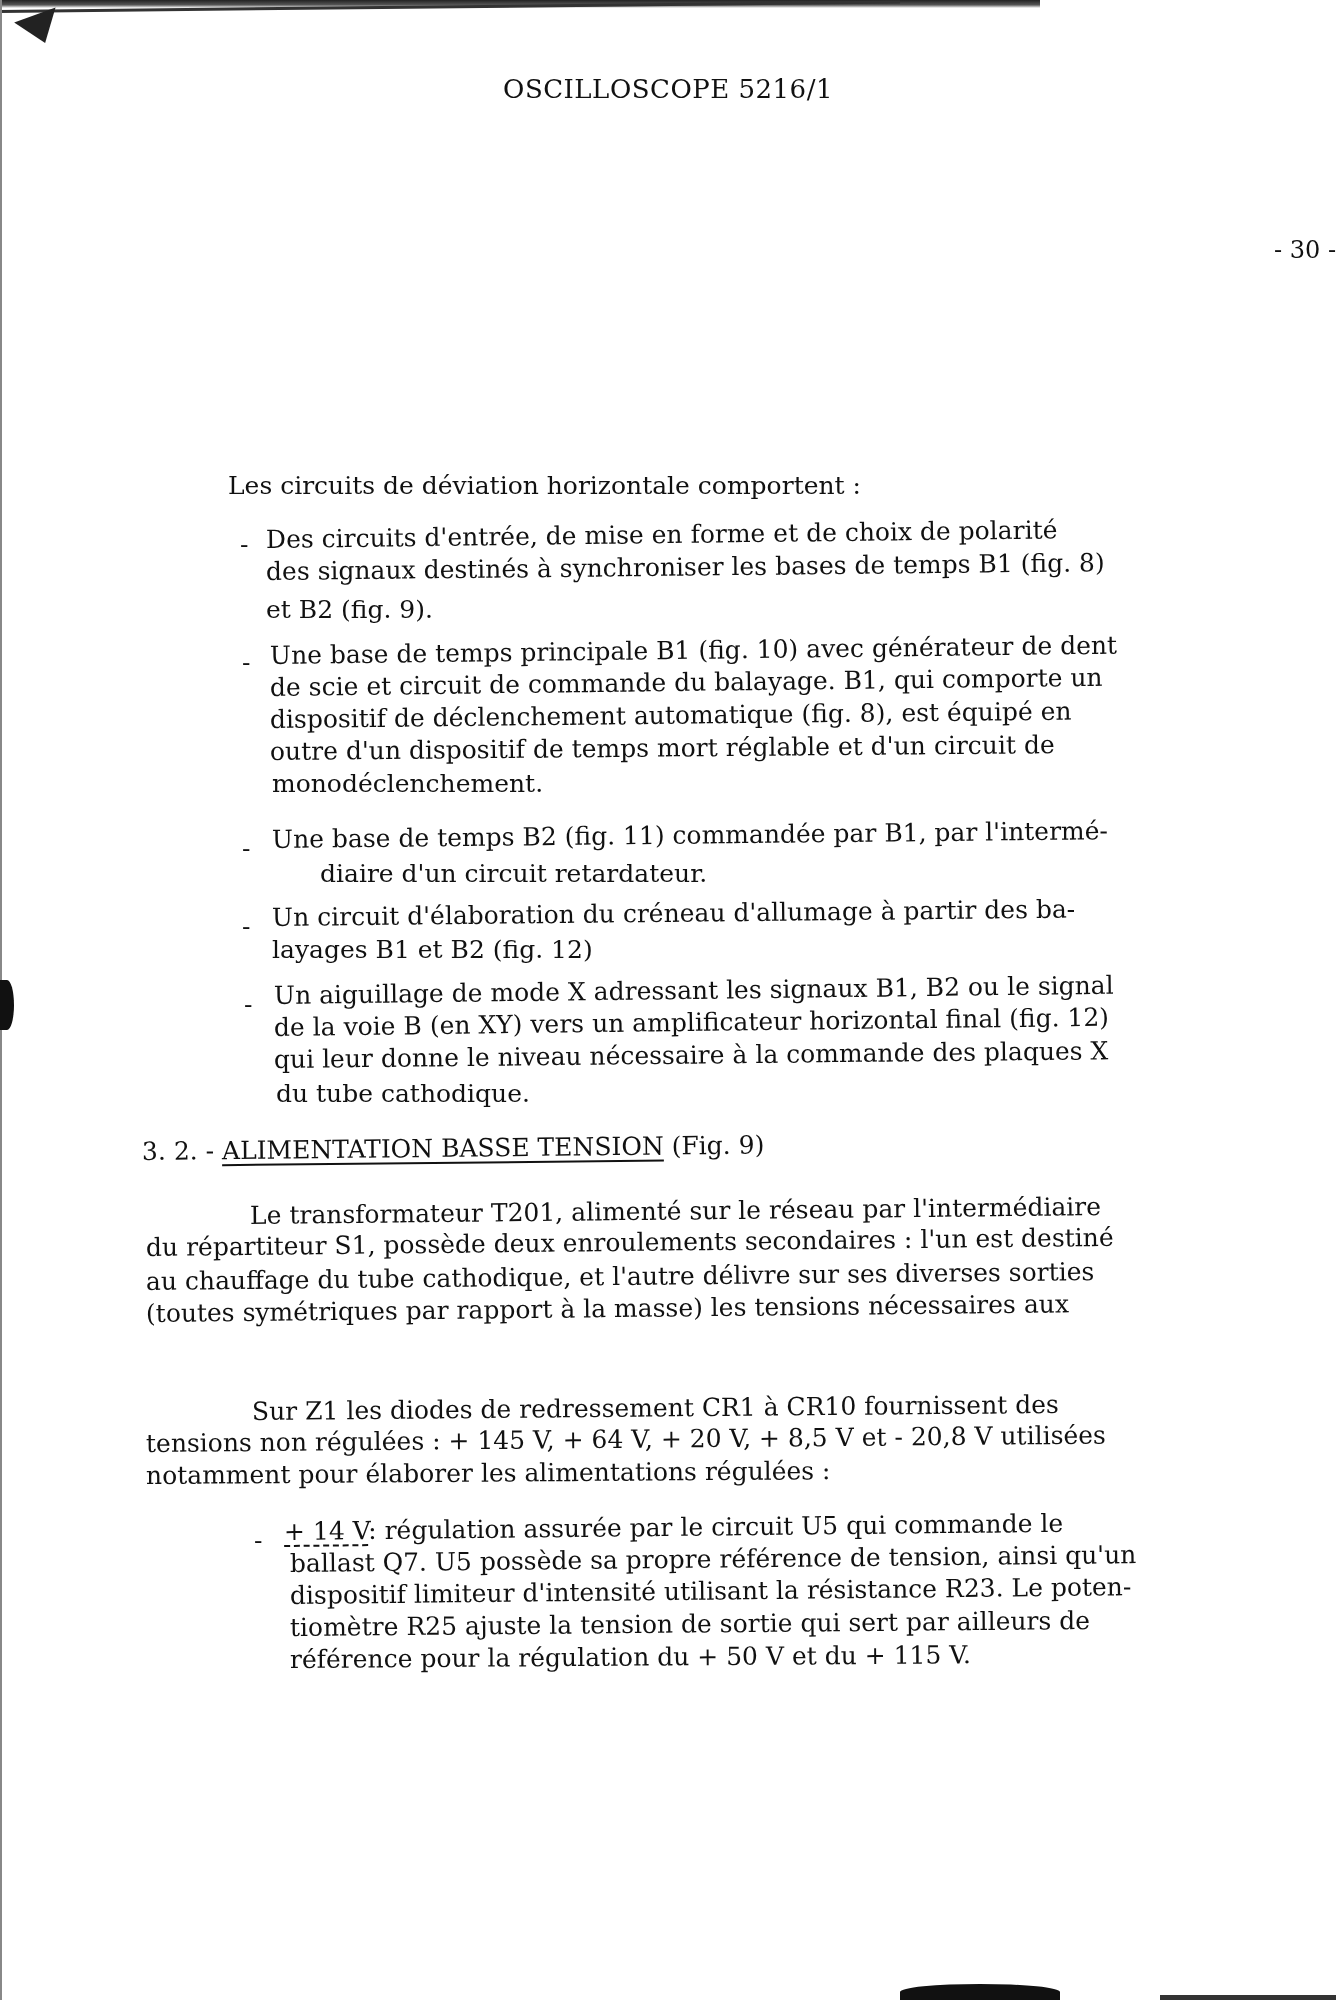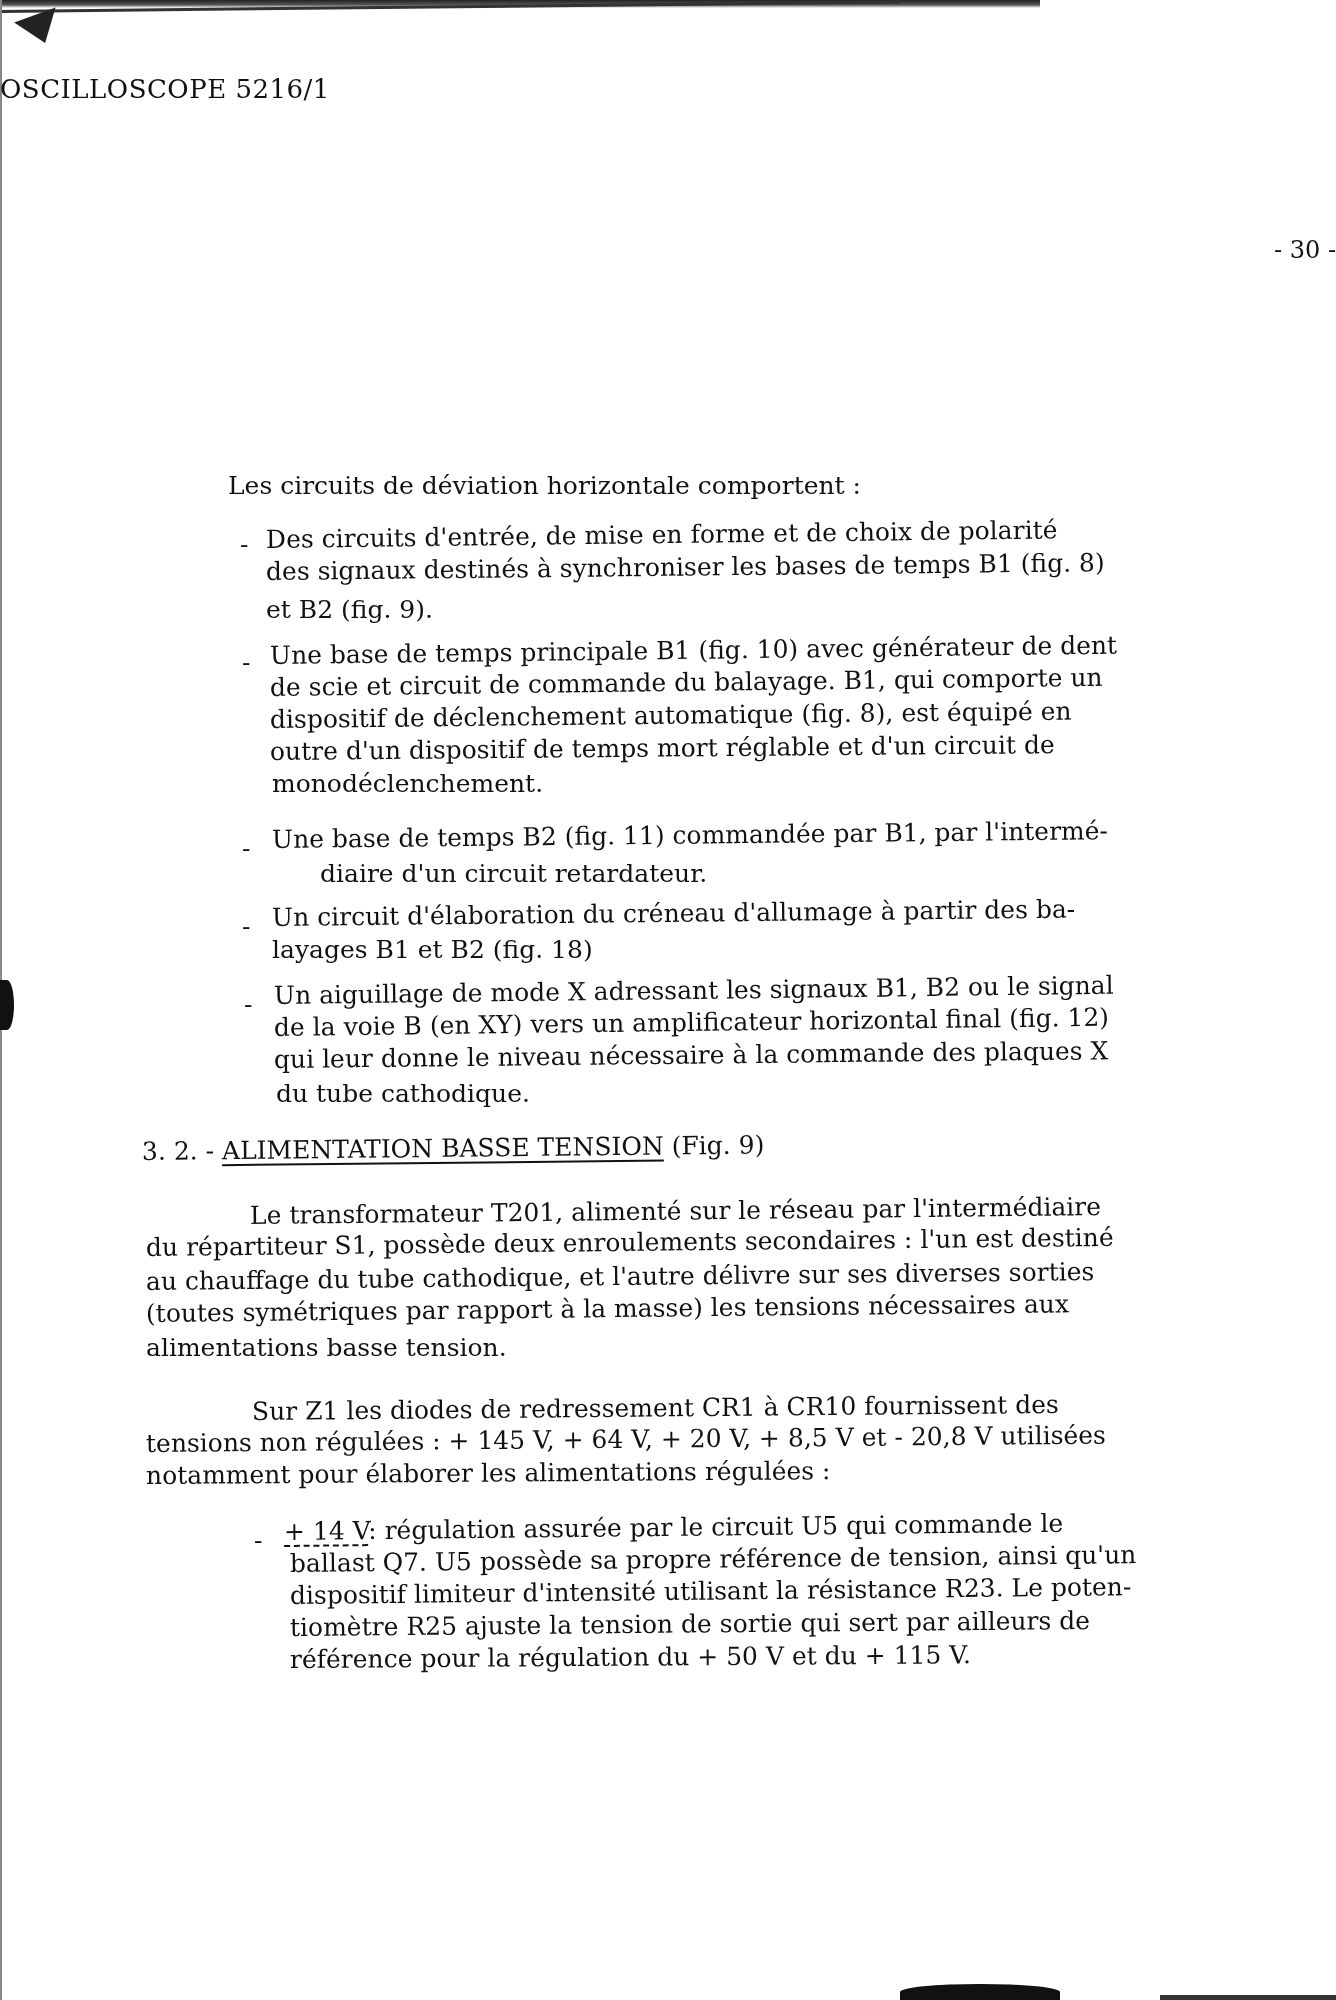--- a/index.html
+++ b/index.html
@@ -7,21 +7,21 @@
          font-family: "DejaVu Serif", "Liberation Serif", serif; color: #111; }
   .page { position: absolute; left: 0; top: 0; width: 1336px; height: 2000px; background: #fff; }
   .scan-top { position: absolute; left: 0; top: 0; width: 1040px; height: 8px; background: linear-gradient(#222, #555 60%, transparent); }
   .scan-top2 { position: absolute; left: 0; top: 10px; width: 900px; height: 3px; background: #333; transform: rotate(-0.6deg); transform-origin: left; }
   .scan-corner { position: absolute; left: 18px; top: 14px; width: 0; height: 0; border-left: 22px solid transparent; border-right: 22px solid transparent; border-top: 30px solid #222; transform: rotate(-20deg); }
   .scan-left { position: absolute; left: 0; top: 0; width: 2px; height: 2000px; background: #888; }
   .scan-leftmark { position: absolute; left: 0; top: 980px; width: 14px; height: 50px; background: #111; border-radius: 0 60% 60% 0; }
   .scan-bottom { position: absolute; left: 900px; top: 1984px; width: 160px; height: 16px; background: #111; border-radius: 50% 50% 0 0; }
   .scan-bottom2 { position: absolute; left: 1160px; top: 1995px; width: 176px; height: 5px; background: #333; }
 
-  .header { position: absolute; top: 74px; left: 0; width: 1336px; 
+  .header { position: absolute; top: 74px; left: 0; width: 1336px; text-align: center;
             font-size: 26px; letter-spacing: 0.5px; }
   .pageno { position: absolute; top: 236px; left: 0; width: 1336px; text-align: right; font-size: 24px; }
 
   .t { position: absolute; font-size: 25px; line-height: 32px; white-space: nowrap; }
   .u { text-decoration: underline; text-underline-offset: 5px; text-decoration-thickness: 2px; }
   .lbl { position: absolute; font-size: 25px; }
 </style>
 </head>
 <body>
 
@@ -50,39 +50,38 @@
   <div class="t" style="left:270px; top:704px; transform:rotate(-0.6deg); transform-origin:left;">dispositif de déclenchement automatique (fig. 8), est équipé en</div>
   <div class="t" style="left:270px; top:736px; transform:rotate(-0.5deg); transform-origin:left;">outre d'un dispositif de temps mort réglable et d'un circuit de</div>
   <div class="t" style="left:272px; top:768px;">monodéclenchement.</div>
 
   <div class="lbl" style="left:242px; top:834px;">-</div>
   <div class="t" style="left:272px; top:824px; transform:rotate(-0.6deg); transform-origin:left;">Une base de temps B2 (fig. 11) commandée par B1, par l'intermé-</div>
   <div class="t" style="left:272px; top:858px;margin-left:48px;">diaire d'un circuit retardateur.</div>
 
   <div class="lbl" style="left:242px; top:912px;">-</div>
   <div class="t" style="left:272px; top:902px; transform:rotate(-0.6deg); transform-origin:left;">Un circuit d'élaboration du créneau  d'allumage à partir des ba-</div>
-  <div class="t" style="left:272px; top:934px;">layages B1 et B2 (fig. 18)</div>
+  <div class="t" style="left:272px; top:934px;">layages B1 et B2 (fig. 12)</div>
 
   <div class="lbl" style="left:244px; top:990px;">-</div>
   <div class="t" style="left:274px; top:980px; transform:rotate(-0.7deg); transform-origin:left;">Un aiguillage de mode X adressant les signaux B1,  B2 ou le signal</div>
   <div class="t" style="left:274px; top:1012px; transform:rotate(-0.7deg); transform-origin:left;">de la voie B (en XY) vers un amplificateur horizontal final (fig. 12)</div>
   <div class="t" style="left:274px; top:1044px; transform:rotate(-0.6deg); transform-origin:left;">qui leur donne le niveau nécessaire à la commande des plaques X</div>
   <div class="t" style="left:276px; top:1078px;">du tube cathodique.</div>
 
   <div class="t" style="left:142px; top:1136px; transform:rotate(-0.6deg); transform-origin:left;">
     <span>3. 2. -</span>
     <span class="u">ALIMENTATION BASSE TENSION</span>
     <span>(Fig. 9)</span>
   </div>
 
   <div class="t" style="left:250px; top:1200px; transform:rotate(-0.6deg); transform-origin:left;">Le transformateur T201, alimenté sur le réseau par l'intermédiaire</div>
   <div class="t" style="left:146px; top:1232px; transform:rotate(-0.6deg); transform-origin:left;">du répartiteur S1, possède deux enroulements secondaires : l'un est destiné</div>
   <div class="t" style="left:146px; top:1266px; transform:rotate(-0.6deg); transform-origin:left;">au chauffage du tube cathodique, et l'autre délivre sur ses diverses sorties</div>
   <div class="t" style="left:146px; top:1298px; transform:rotate(-0.6deg); transform-origin:left;">(toutes symétriques par rapport à la masse) les tensions nécessaires aux</div>
-  <div class="t" style="left:146px; top:1332px;">alimentations basse tension.</div>
 
   <div class="t" style="left:252px; top:1396px; transform:rotate(-0.5deg); transform-origin:left;">Sur Z1 les diodes de redressement CR1  à CR10  fournissent des</div>
   <div class="t" style="left:146px; top:1428px; transform:rotate(-0.5deg); transform-origin:left;">tensions non régulées : + 145 V, + 64 V, + 20 V, + 8,5 V et - 20,8 V utilisées</div>
   <div class="t" style="left:146px; top:1460px; transform:rotate(-0.4deg); transform-origin:left;">notamment pour élaborer les alimentations régulées :</div>
 
   <div class="lbl" style="left:254px; top:1526px;">-</div>
   <div class="t" style="left:284px; top:1516px; transform:rotate(-0.6deg); transform-origin:left;">
     <span class="u" style="text-decoration-style:dashed;">+ 14 V</span><span>: régulation assurée par le circuit U5 qui commande le</span>
   </div>
   <div class="t" style="left:290px; top:1548px; transform:rotate(-0.6deg); transform-origin:left;">ballast Q7. U5 possède sa propre référence de tension, ainsi qu'un</div>

